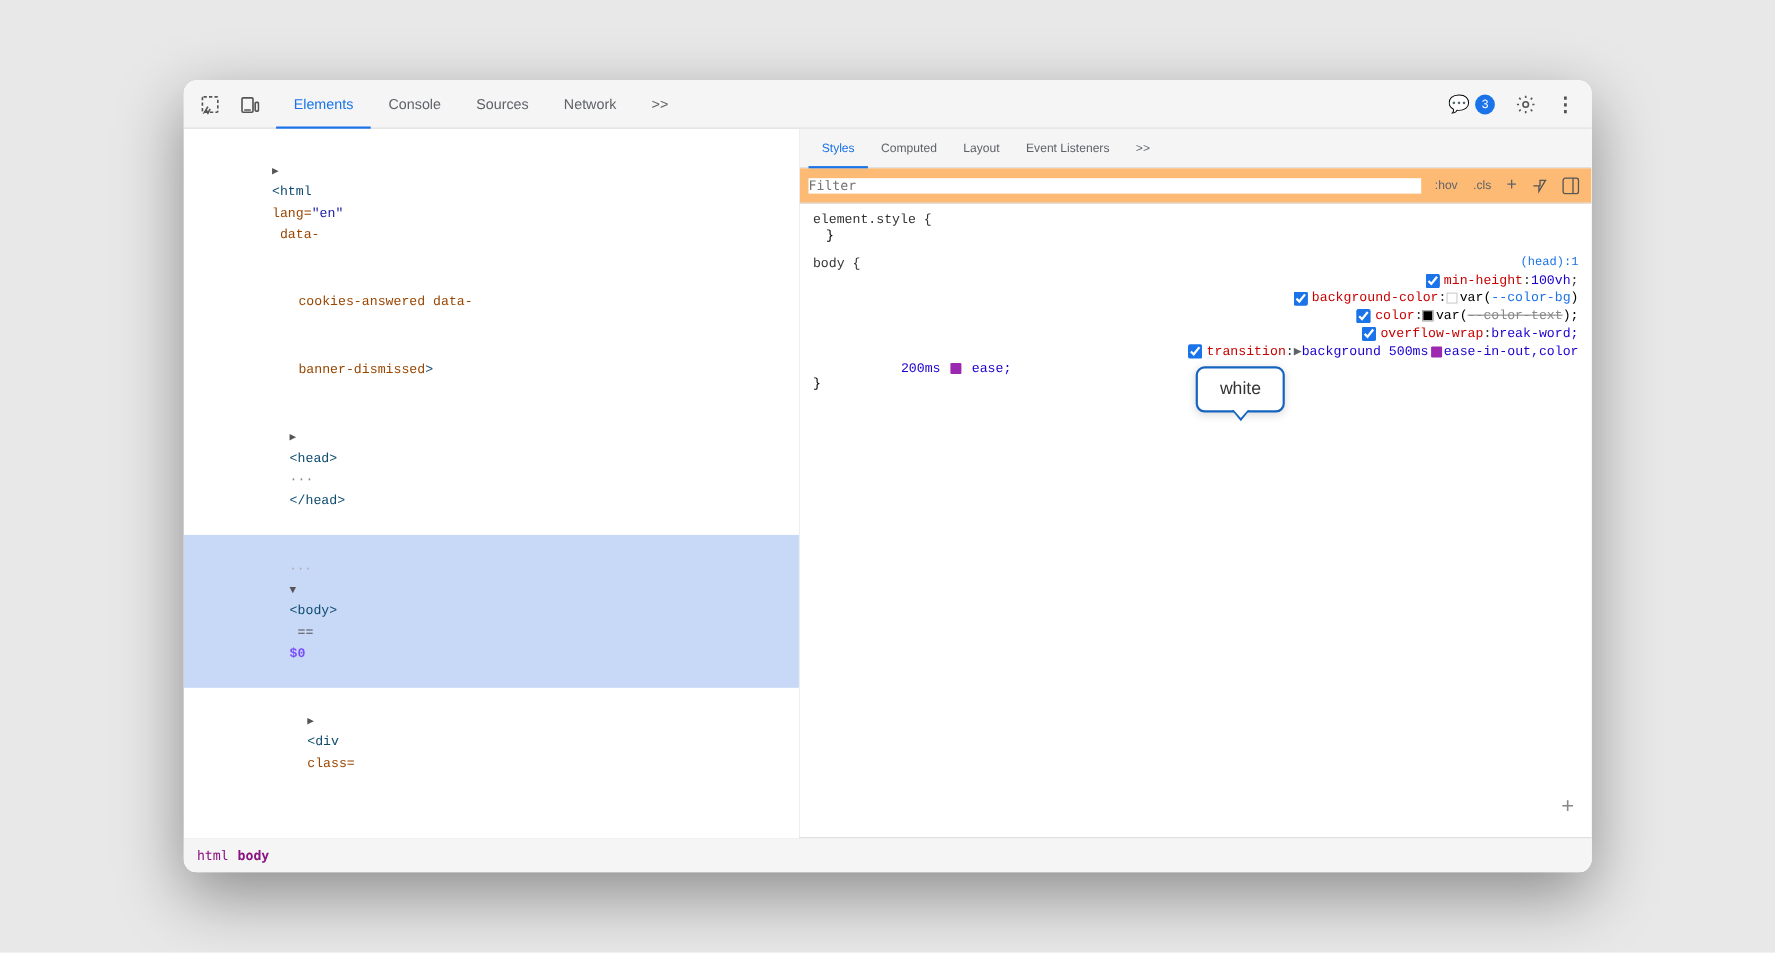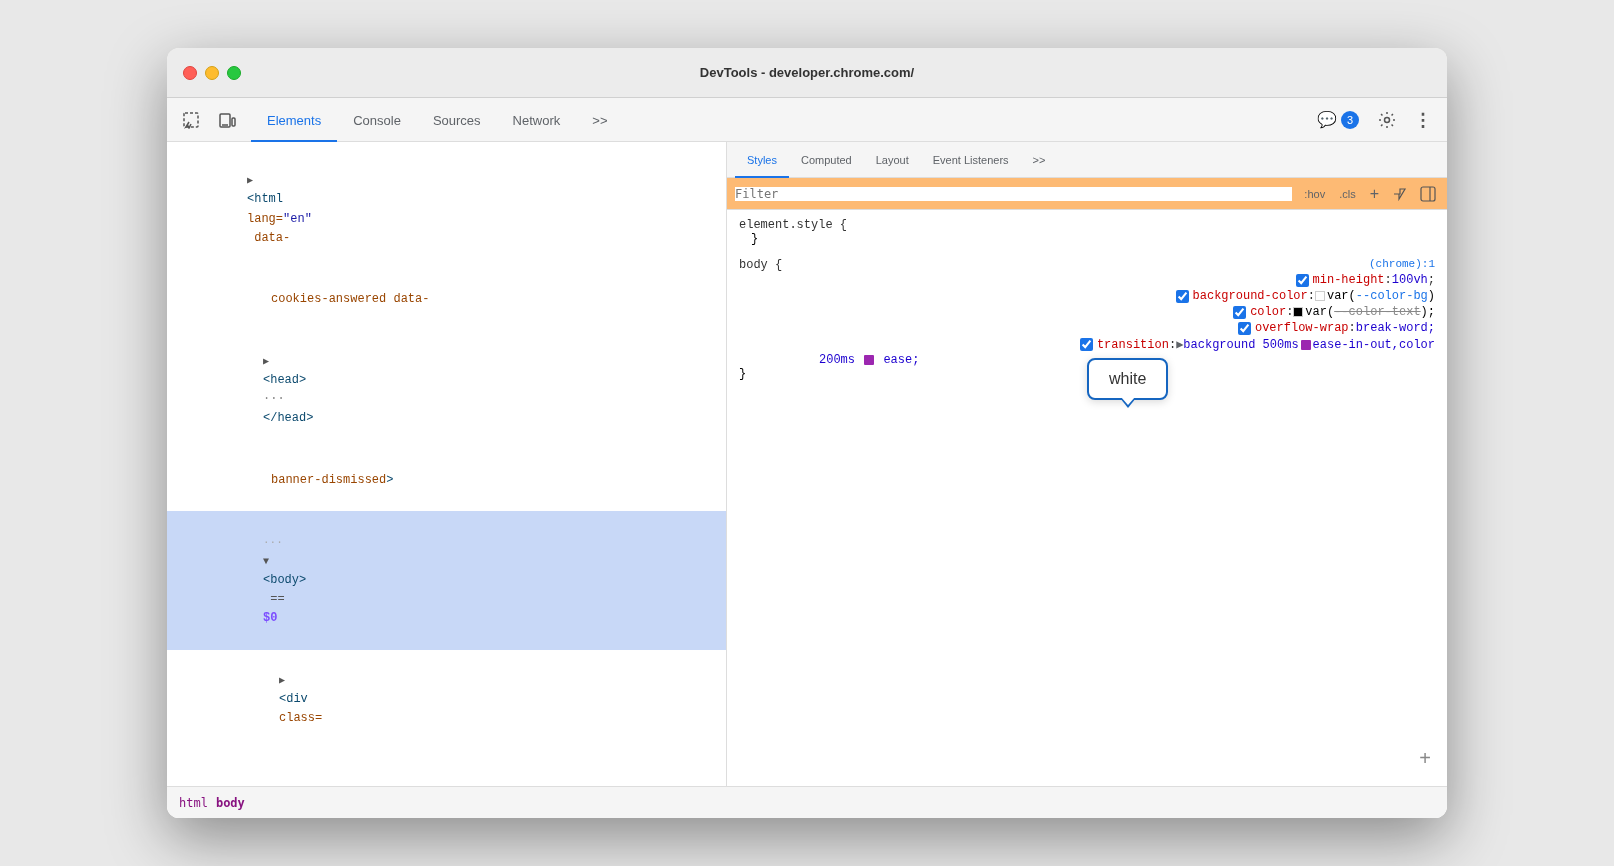--- a/index.html
+++ b/index.html
@@ -83,21 +83,21 @@
       display: flex;
       align-items: center;
       justify-content: center;
       border-radius: 4px;
       color: #5f6368;
       font-size: 16px;
     }
 
     .toolbar-tabs {
       display: flex;
-      align-items: flex-start;
+      align-items: center;
       height: 100%;
       gap: 0;
       margin-left: 4px;
     }
 
     .toolbar-tab {
       height: 44px;
       padding: 0 16px;
       border: none;
       background: none;
@@ -432,28 +432,20 @@
       font-size: 20px;
       color: #888;
       cursor: pointer;
     }
   </style>
 </head>
 <body>
 
 <div class="window">
 
-  <div class="titlebar">
-    <div class="traffic-lights">
-      <div class="traffic-light tl-red"></div>
-      <div class="traffic-light tl-yellow"></div>
-      <div class="traffic-light tl-green"></div>
-    </div>
-    <span class="titlebar-title">DevTools - developer.chrome.com/</span>
-  </div>
 
   <div class="devtools">
 
     <div class="toolbar">
       <button class="toolbar-icon-btn" title="Inspect element">
         <svg width="18" height="18" viewBox="0 0 18 18" fill="none" xmlns="http://www.w3.org/2000/svg">
           <rect x="2" y="2" width="14" height="14" stroke="#555" stroke-width="1.5" stroke-dasharray="3 2" fill="none" rx="1"></rect>
           <path d="M7 11 L4 16 L6 15 L7 17 L9 13" stroke="#555" stroke-width="1.5" fill="none"></path>
         </svg>
       </button>
@@ -507,29 +499,29 @@
 
         <div class="dom-line dom-indent-0" style="padding-left:8px;">
           <span class="triangle triangle-right"></span>
           <span class="dom-tag">&lt;html </span>
           <span class="dom-attr-name">lang=</span><span class="dom-attr-value">"en"</span>
           <span class="dom-attr-name"> data-</span>
         </div>
         <div class="dom-line" style="padding-left:32px;">
           <span class="dom-attr-name">cookies-answered data-</span>
         </div>
+        <div class="dom-line" style="padding-left:32px;">
+          <span class="dom-attr-name">banner-dismissed</span><span class="dom-tag">&gt;</span>
+        </div>
+
         <div class="dom-line dom-indent-1">
           <span class="triangle triangle-right"></span>
           <span class="dom-tag">&lt;head&gt;</span>
           <span class="dom-dots">···</span>
           <span class="dom-tag">&lt;/head&gt;</span>
-        </div>
-
-        <div class="dom-line" style="padding-left:32px;">
-          <span class="dom-attr-name">banner-dismissed</span><span class="dom-tag">&gt;</span>
         </div>
 
         <div class="dom-line dom-indent-1 selected">
           <span style="color:#aaa; font-size:11px; margin-right:2px;">···</span>
           <span class="triangle triangle-down"></span>
           <span class="dom-tag">&lt;body&gt;</span>
           <span style="color:#555;"> == </span>
           <span class="dom-dollar">$0</span>
         </div>
 
@@ -591,21 +583,21 @@
               <span>element.style {</span>
             </div>
             <div style="padding-left:12px;">
               <span>}</span>
             </div>
           </div>
 
           <div class="css-rule">
             <div style="display:flex; justify-content:space-between;">
               <span class="css-selector">body {</span>
-              <span class="css-origin">(chrome):1</span>
+              <span class="css-origin">(head):1</span>
             </div>
 
             <div class="css-property-line">
               <input type="checkbox" class="css-checkbox" checked="" style="">
               <span class="css-prop">min-height</span>
               <span class="css-punctuation">: </span>
               <span class="css-value">100vh</span>
               <span class="css-punctuation">;</span>
             </div>
 

